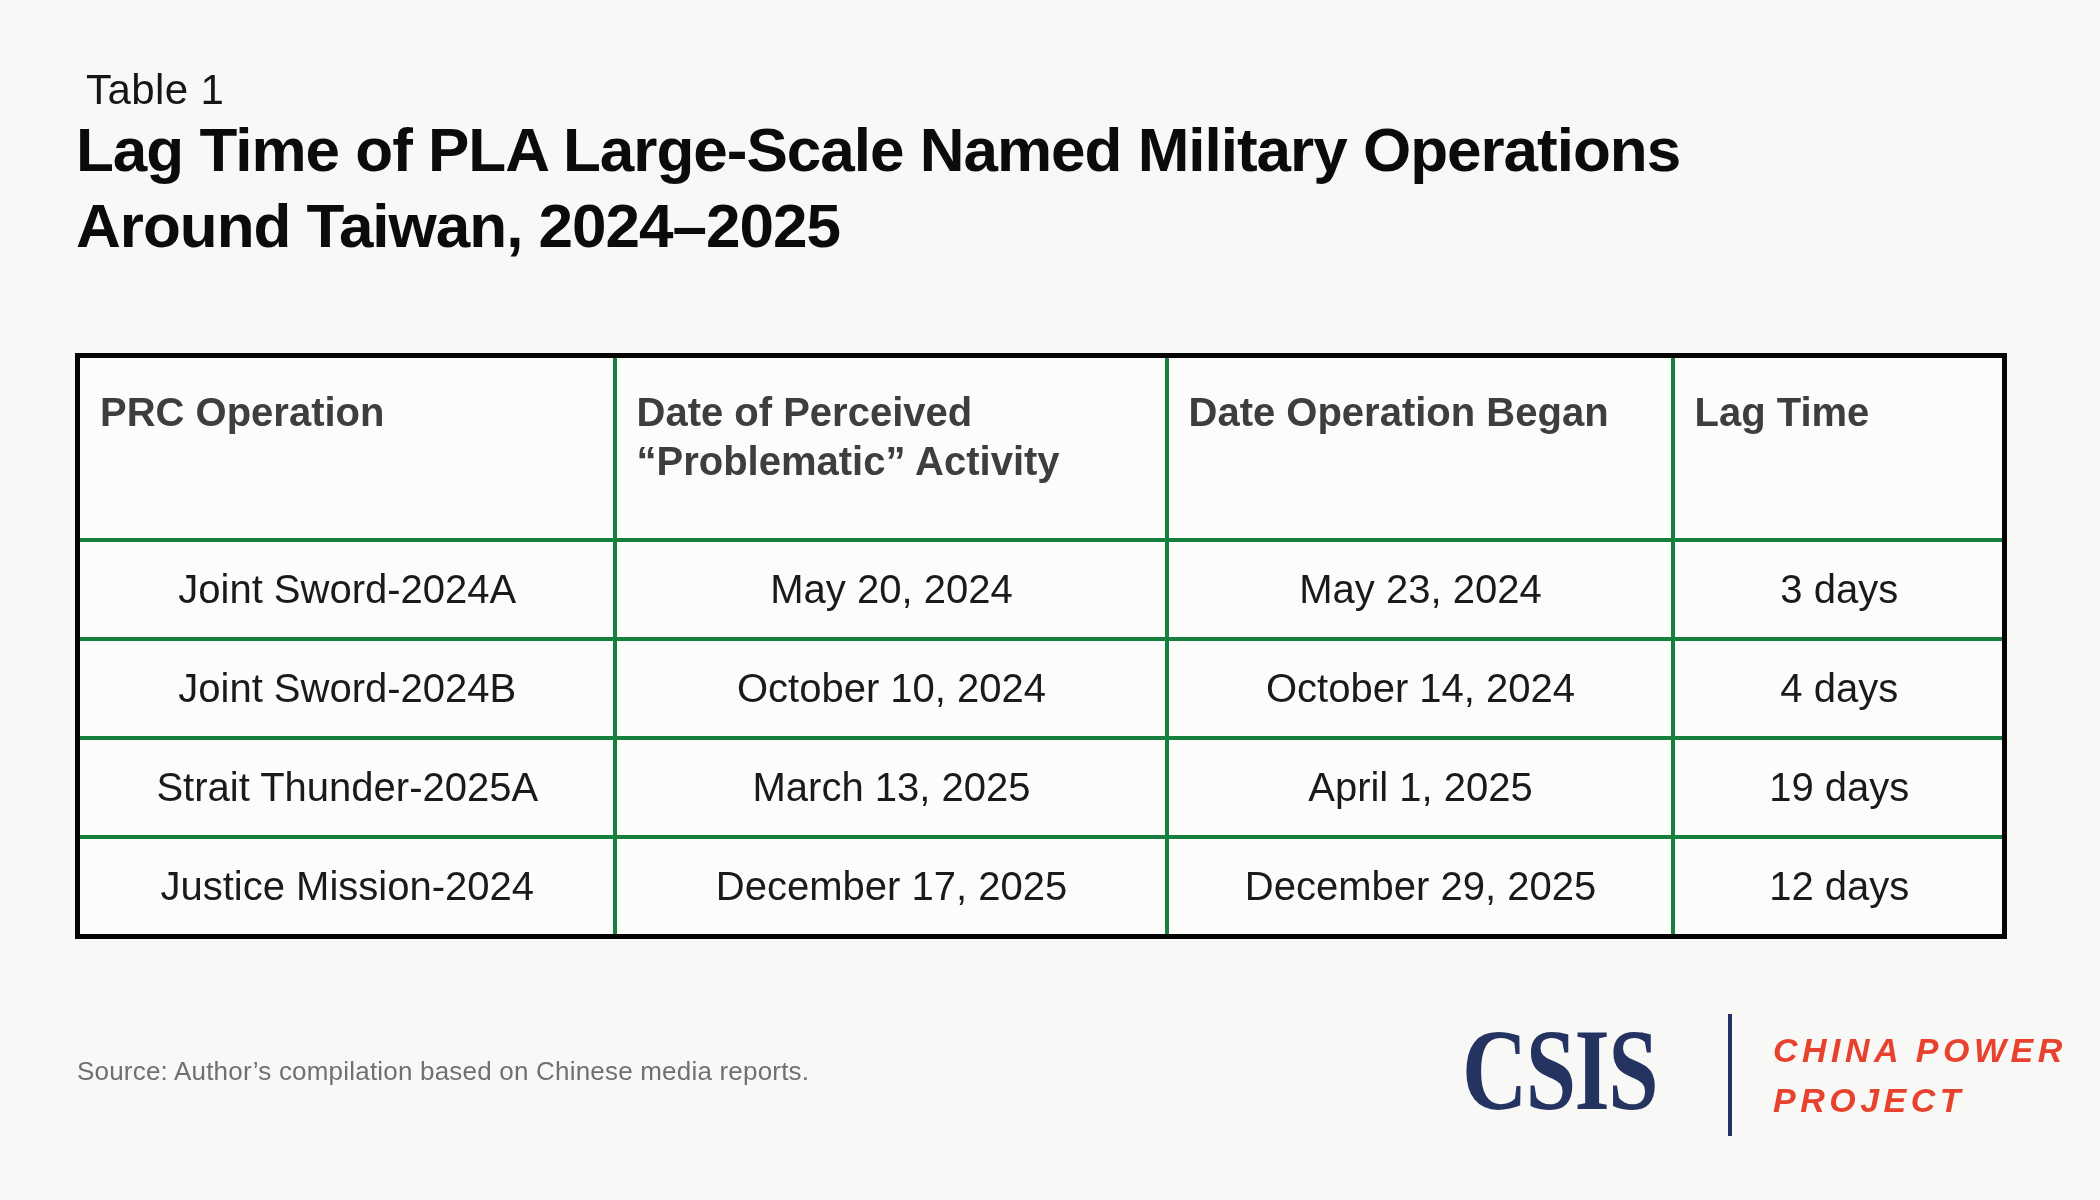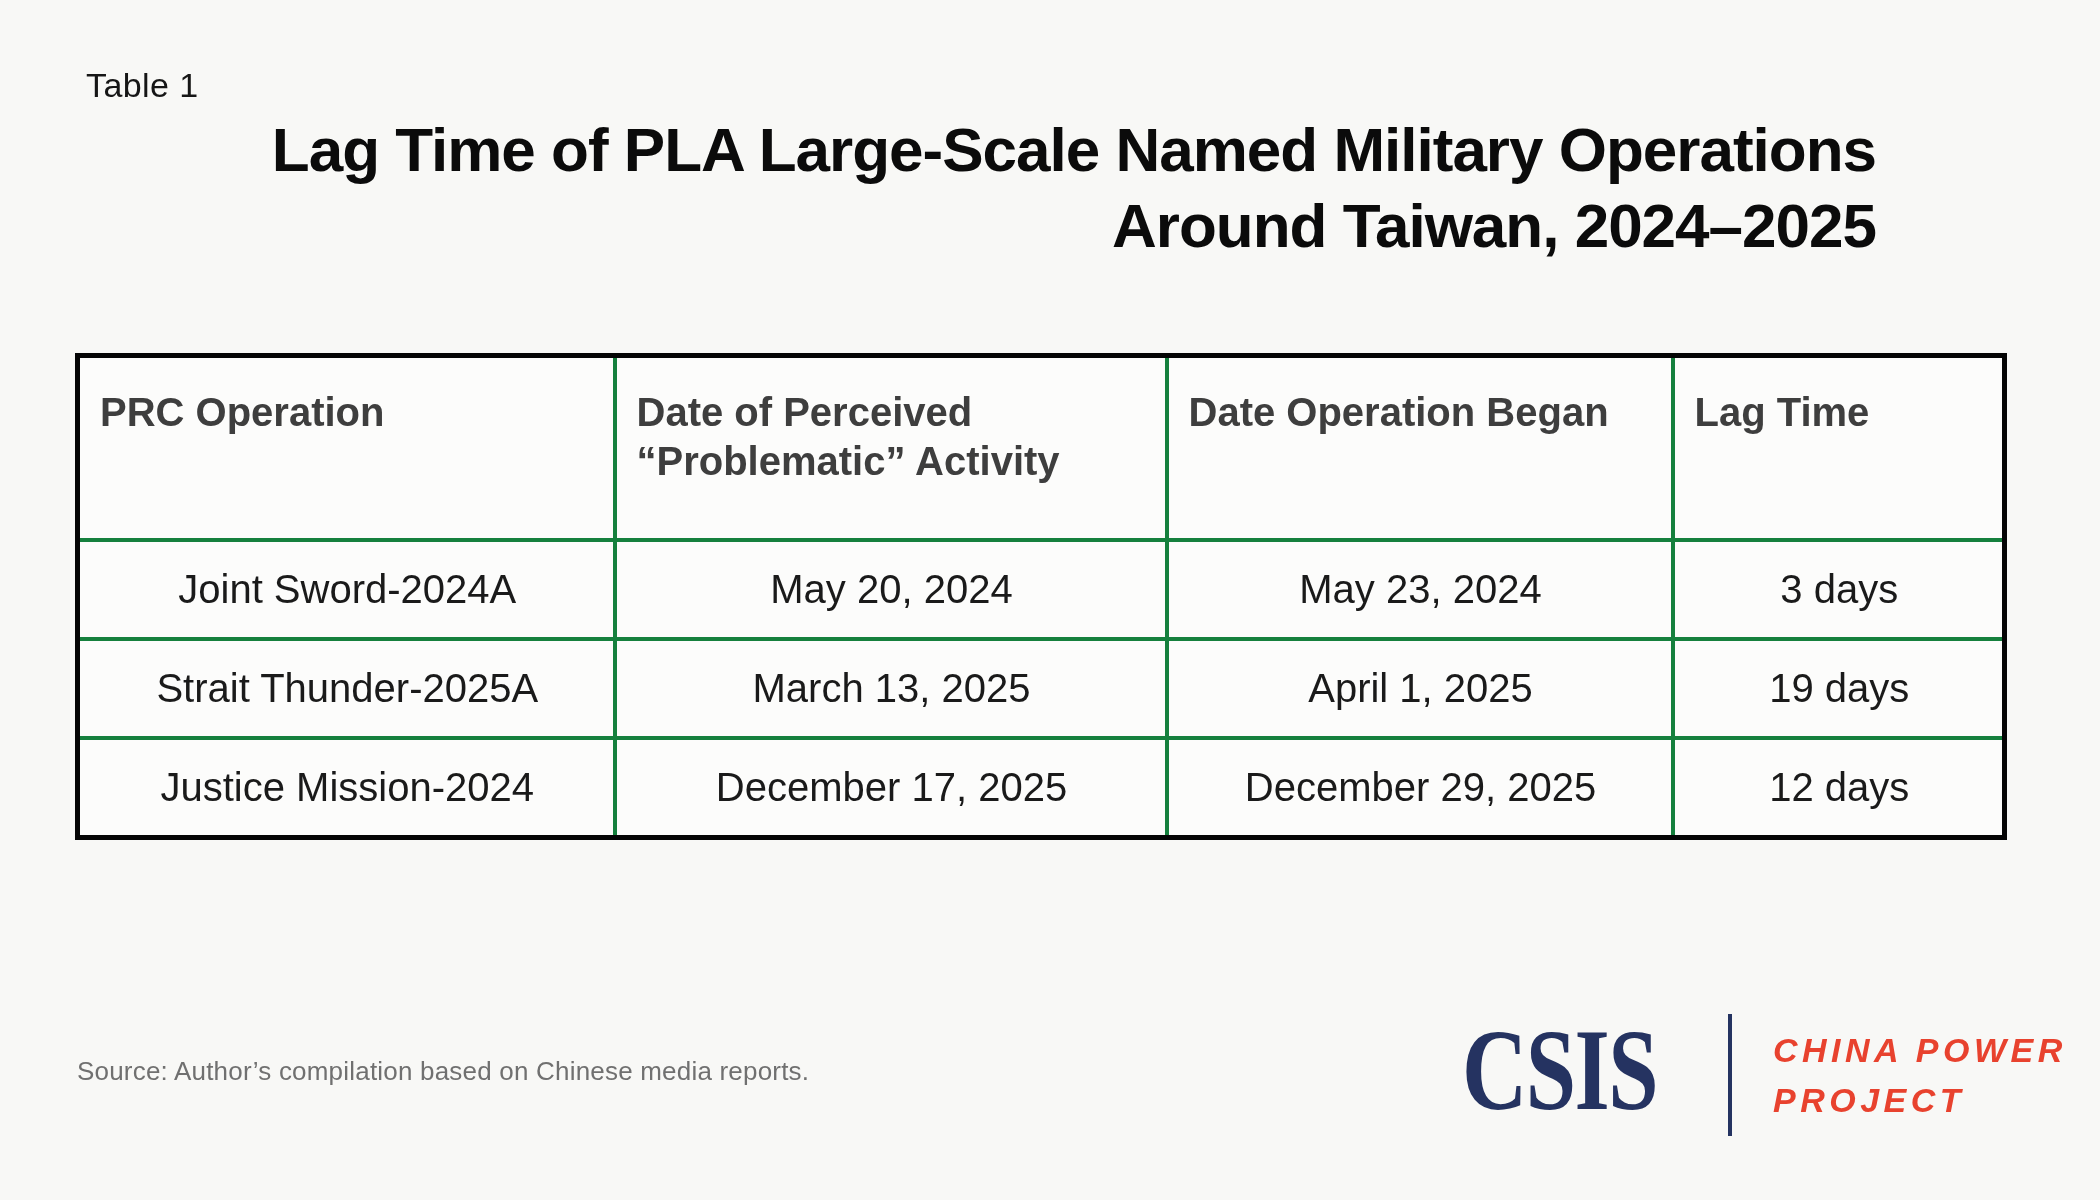--- a/index.html
+++ b/index.html
@@ -12,36 +12,36 @@
     width: 2100px;
     height: 1200px;
     background: #f8f8f6;
     font-family: "Liberation Sans", sans-serif;
     overflow: hidden;
   }
   .table-label {
     position: absolute;
     left: 86px;
     top: 66px;
-    font-size: 34px;
+    font-size: 42px;
     letter-spacing: 0.4px;
     color: #161616;
   }
   .fig-title {
     position: absolute;
     left: 76px;
     top: 112px;
     width: 1800px;
     font-size: 62px;
     font-weight: 700;
     line-height: 76px;
     letter-spacing: -1px;
     color: #0b0b0b;
   }
-  .fig-title span { display: block; text-align: right; }
+  .fig-title span { display: block; }
   table.data {
     position: absolute;
     left: 75px;
     top: 353px;
     width: 1927px;
     border-collapse: collapse;
     table-layout: fixed;
     background: #fcfcfb;
     border: 5px solid #050505;
   }
@@ -149,20 +149,26 @@
       </tr>
     </thead>
     <tbody>
       <tr>
         <td>Joint Sword-2024A</td>
         <td>May 20, 2024</td>
         <td>May 23, 2024</td>
         <td>3 days</td>
       </tr>
       <tr>
+        <td>Joint Sword-2024B</td>
+        <td>October 10, 2024</td>
+        <td>October 14, 2024</td>
+        <td>4 days</td>
+      </tr>
+      <tr>
         <td>Strait Thunder-2025A</td>
         <td>March 13, 2025</td>
         <td>April 1, 2025</td>
         <td>19 days</td>
       </tr>
       <tr>
         <td>Justice Mission-2024</td>
         <td>December 17, 2025</td>
         <td>December 29, 2025</td>
         <td>12 days</td>

